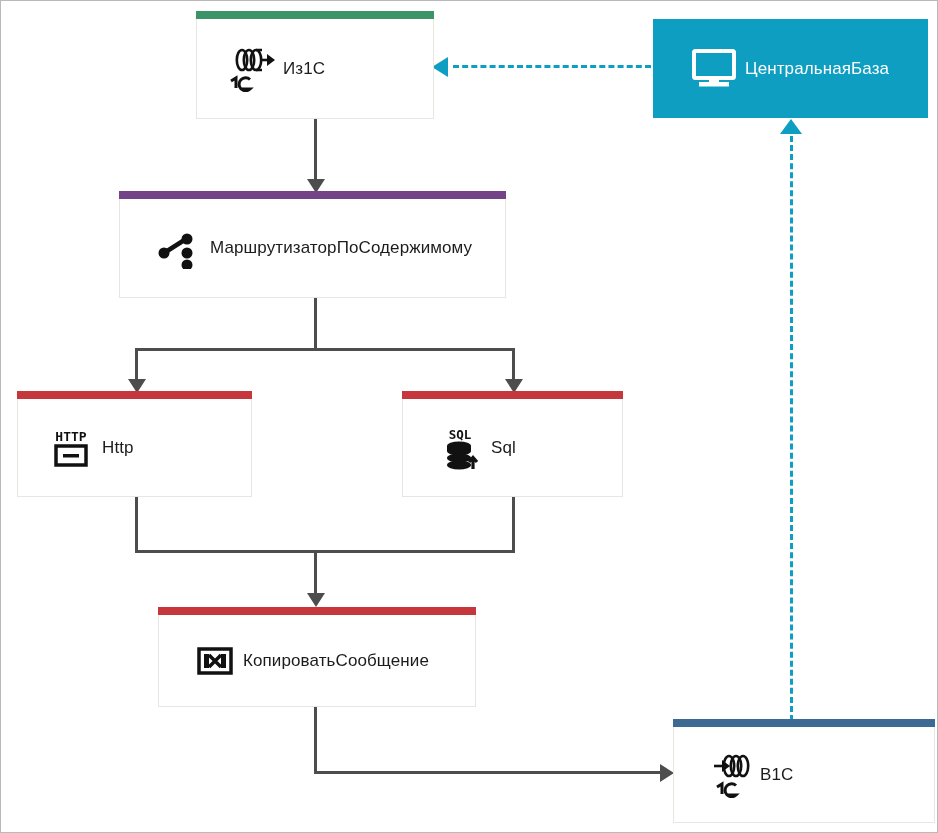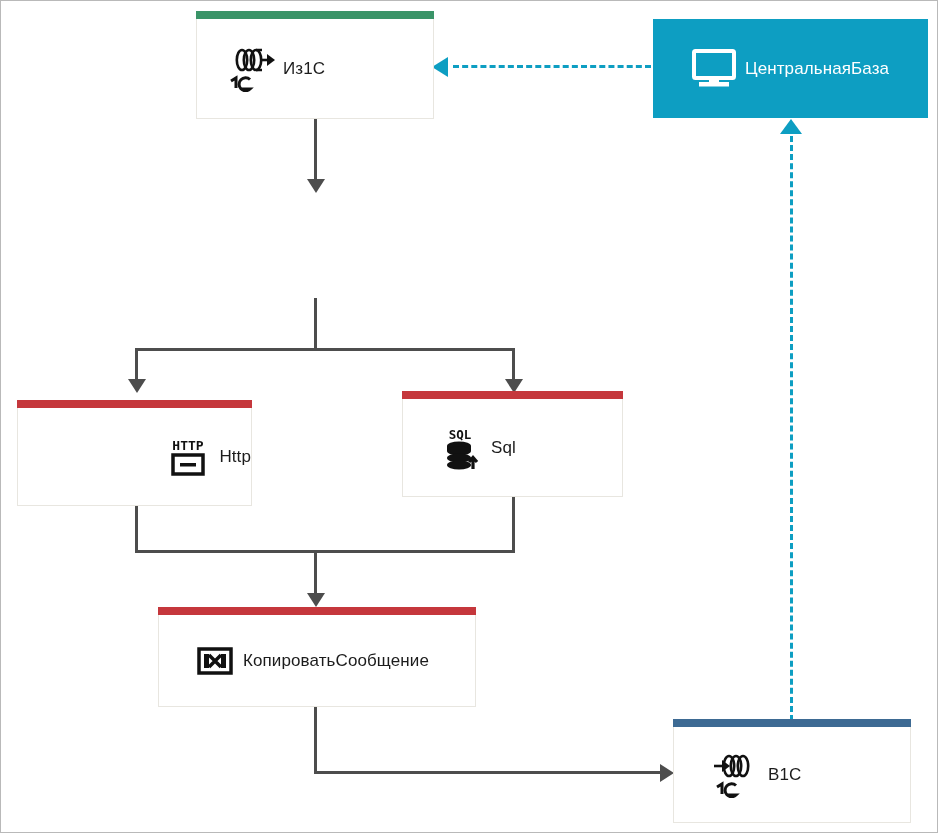--- a/index.html
+++ b/index.html
@@ -168,22 +168,35 @@
     <div class="icon" style="width:62px; margin-left:30px;">
       <svg width="46" height="42" viewBox="0 0 46 42" aria-hidden="true">
         <rect x="3" y="3" width="40" height="27" rx="1.5" fill="none" stroke="#ffffff" stroke-width="4"></rect>
         <rect x="18" y="30" width="10" height="5" fill="#ffffff"></rect>
         <rect x="8" y="34" width="30" height="4.5" fill="#ffffff"></rect>
       </svg>
     </div>
     <div class="label">ЦентральнаяБаза</div>
   </div>
 
-
-  <div class="node" style="left:16px; top:407px; width:235px; height:98px;justify-content:flex-end;">
+  <div class="node" style="left:118px; top:198px; width:387px; height:99px;">
+    <div class="topbar" style="background:#754388;"></div>
+    <div class="icon" style="width:62px; margin-left:28px;">
+      <svg width="46" height="42" viewBox="0 0 46 42" aria-hidden="true">
+        <path d="M8 26 L30 12" stroke="#111" stroke-width="4.5" stroke-linecap="round" fill="none"></path>
+        <circle cx="8" cy="26" r="5.5" fill="#111"></circle>
+        <circle cx="31" cy="12" r="5.5" fill="#111"></circle>
+        <circle cx="31" cy="26" r="5.5" fill="#111"></circle>
+        <circle cx="31" cy="38" r="5.5" fill="#111"></circle>
+      </svg>
+    </div>
+    <div class="label">МаршрутизаторПоСодержимому</div>
+  </div>
+
+  <div class="node" style="left:16px; top:398px; width:235px; height:98px;">
     <div class="topbar" style="background:#c5373c;"></div>
     <div class="icon" style="width:62px; margin-left:22px;">
       <svg width="46" height="44" viewBox="0 0 46 44" aria-hidden="true">
         <text x="23" y="15" text-anchor="middle" font-family="DejaVu Sans Mono, monospace" font-size="13" font-weight="bold" fill="#111">HTTP</text>
         <rect x="8" y="20" width="30" height="19" fill="none" stroke="#111" stroke-width="3.5"></rect>
         <rect x="15" y="28" width="16" height="3.5" fill="#111"></rect>
       </svg>
     </div>
     <div class="label">Http</div>
   </div>
@@ -210,21 +223,21 @@
         <rect x="7" y="21" width="24" height="5" fill="#111"></rect>
         <ellipse cx="19" cy="26" rx="12" ry="4.6" fill="#111"></ellipse>
         <ellipse cx="19" cy="33" rx="12" ry="4.6" fill="#111"></ellipse>
         <ellipse cx="19" cy="40" rx="12" ry="4.6" fill="#111"></ellipse>
         <path d="M33 44 L33 33 M29 37 L33 32.5 L37 37" stroke="#111" stroke-width="3.2" fill="none"></path>
       </svg>
     </div>
     <div class="label">Sql</div>
   </div>
 
-  <div class="node" style="left:672px; top:726px; width:238px; height:96px;gap:8px;">
+  <div class="node" style="left:672px; top:726px; width:262px; height:96px;">
     <div class="topbar" style="background:#3d6a93;"></div>
     <div class="icon" style="width:62px; margin-left:24px;">
       <svg width="52" height="46" viewBox="0 0 52 46" aria-hidden="true">
         <g fill="none" stroke="#111" stroke-width="2.6">
           <ellipse cx="26" cy="14" rx="5.2" ry="10"></ellipse>
           <ellipse cx="33" cy="14" rx="5.2" ry="10"></ellipse>
           <ellipse cx="40" cy="14" rx="5.2" ry="10"></ellipse>
           <path d="M11 14 L22 14"></path>
         </g>
         <path d="M19 8 L27 14 L19 20 Z" fill="#111"></path>

